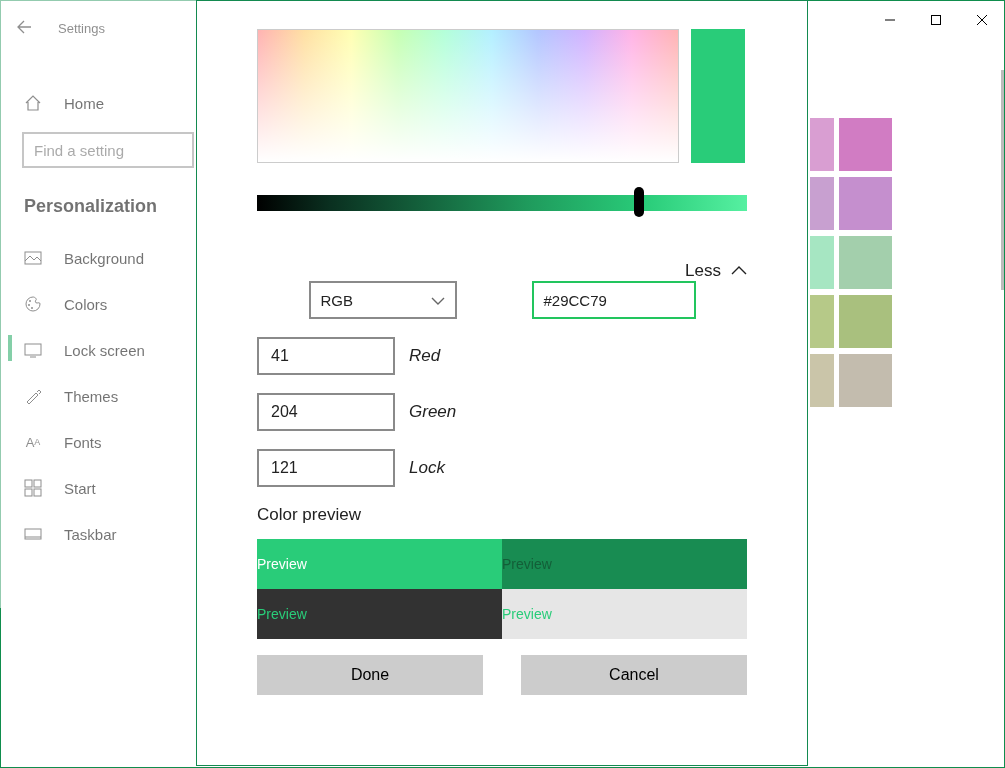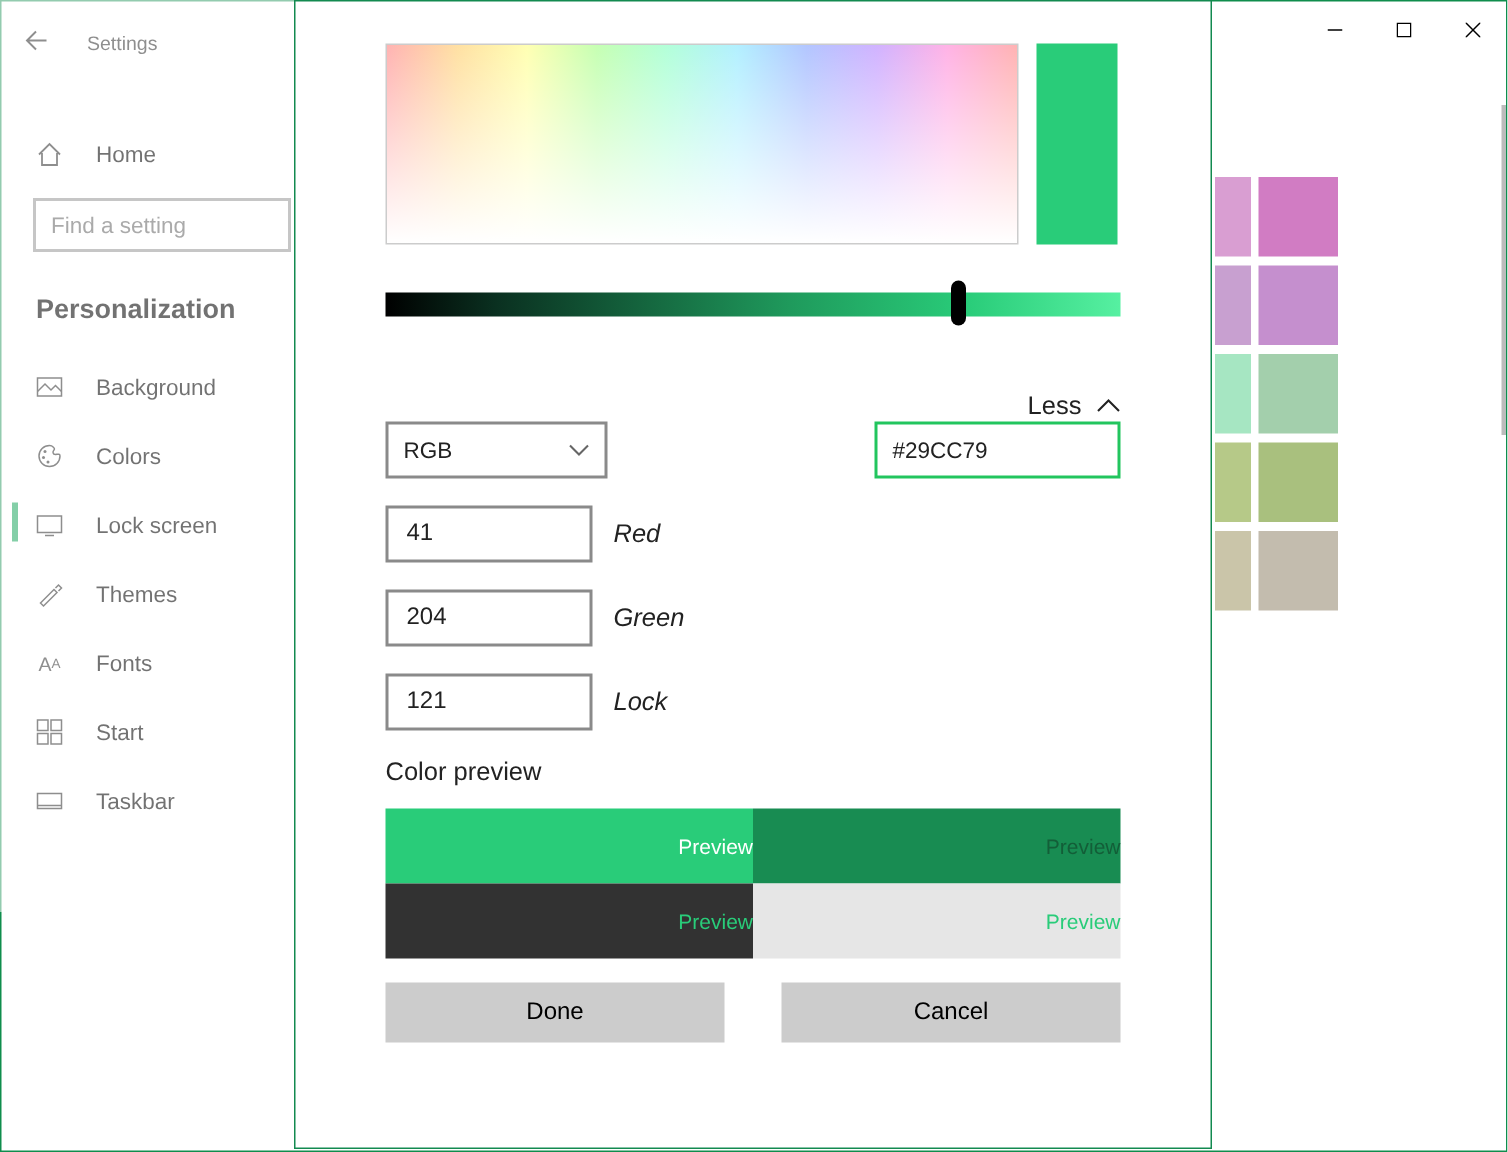--- a/index.html
+++ b/index.html
@@ -147,21 +147,21 @@
     display: flex;
     justify-content: flex-end;
     align-items: center;
     gap: 10px;
     font-size: 17px;
     color: #222;
   }
   .model-hex-row {
     display: flex;
     align-items: center;
-    justify-content: space-between;
+    justify-content: center;
     gap: 75px;
     margin-bottom: 18px;
   }
   .select-box {
     width: 148px; height: 38px;
     border: 2px solid #8a8a8a;
     display: flex;
     align-items: center;
     padding: 0 10px;
     font-size: 15px;
@@ -194,21 +194,21 @@
     color: #222;
   }
   .rgb-label { font-size: 17px; color: #222; font-style: italic; }
   .preview-title { font-size: 17px; margin: 14px 0 14px 0; color: #222;}
   .preview-grid {
     display: grid;
     grid-template-columns: 1fr 1fr;
     grid-template-rows: 50px 50px;
     margin-bottom: 16px;
   }
-  .pv { display:flex; align-items:center; justify-content:flex-end; font-size:14px;}
+  .pv { display:flex; align-items:center; justify-content:flex-start; font-size:14px;}
   .pv1 { background: #29CC79; color: #fff; }
   .pv2 { background: #188c52; color: #135e38; }
   .pv3 { background: #323232; color: #29CC79; }
   .pv4 { background: #e6e6e6; color: #29CC79; }
   .btn-row { display:flex; gap: 38px; padding-bottom: 10px;}
   .btn {
     flex: 1;
     height: 40px;
     background: #ccc;
     display:flex; align-items:center; justify-content:center;

